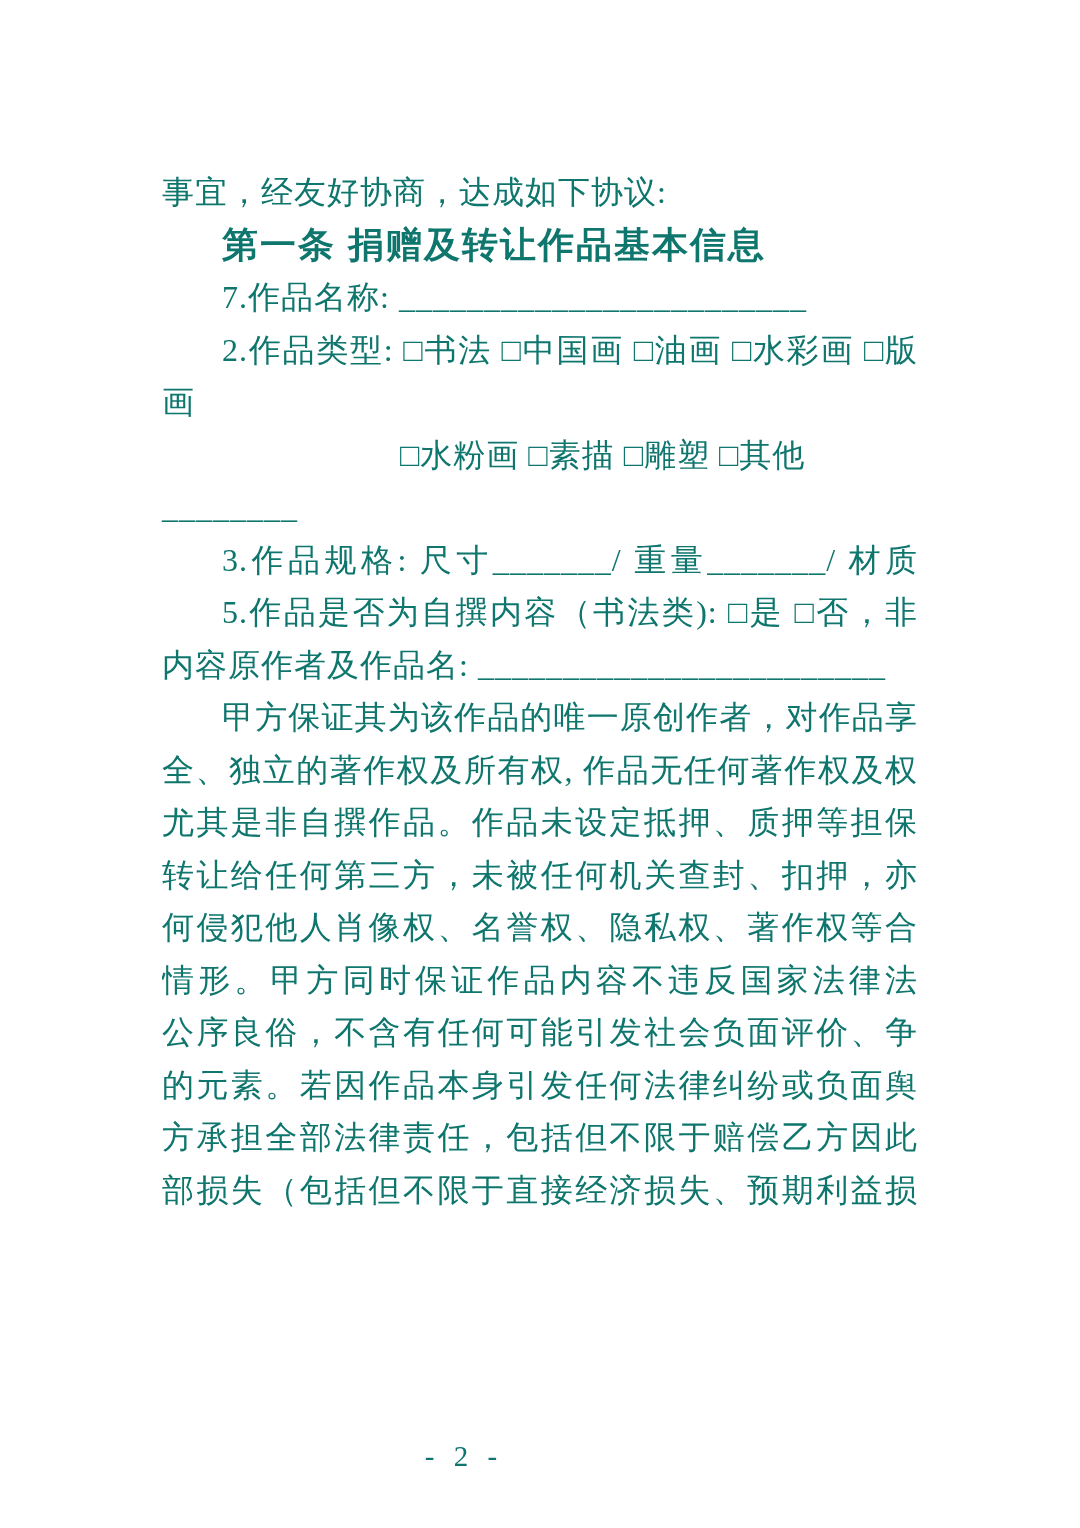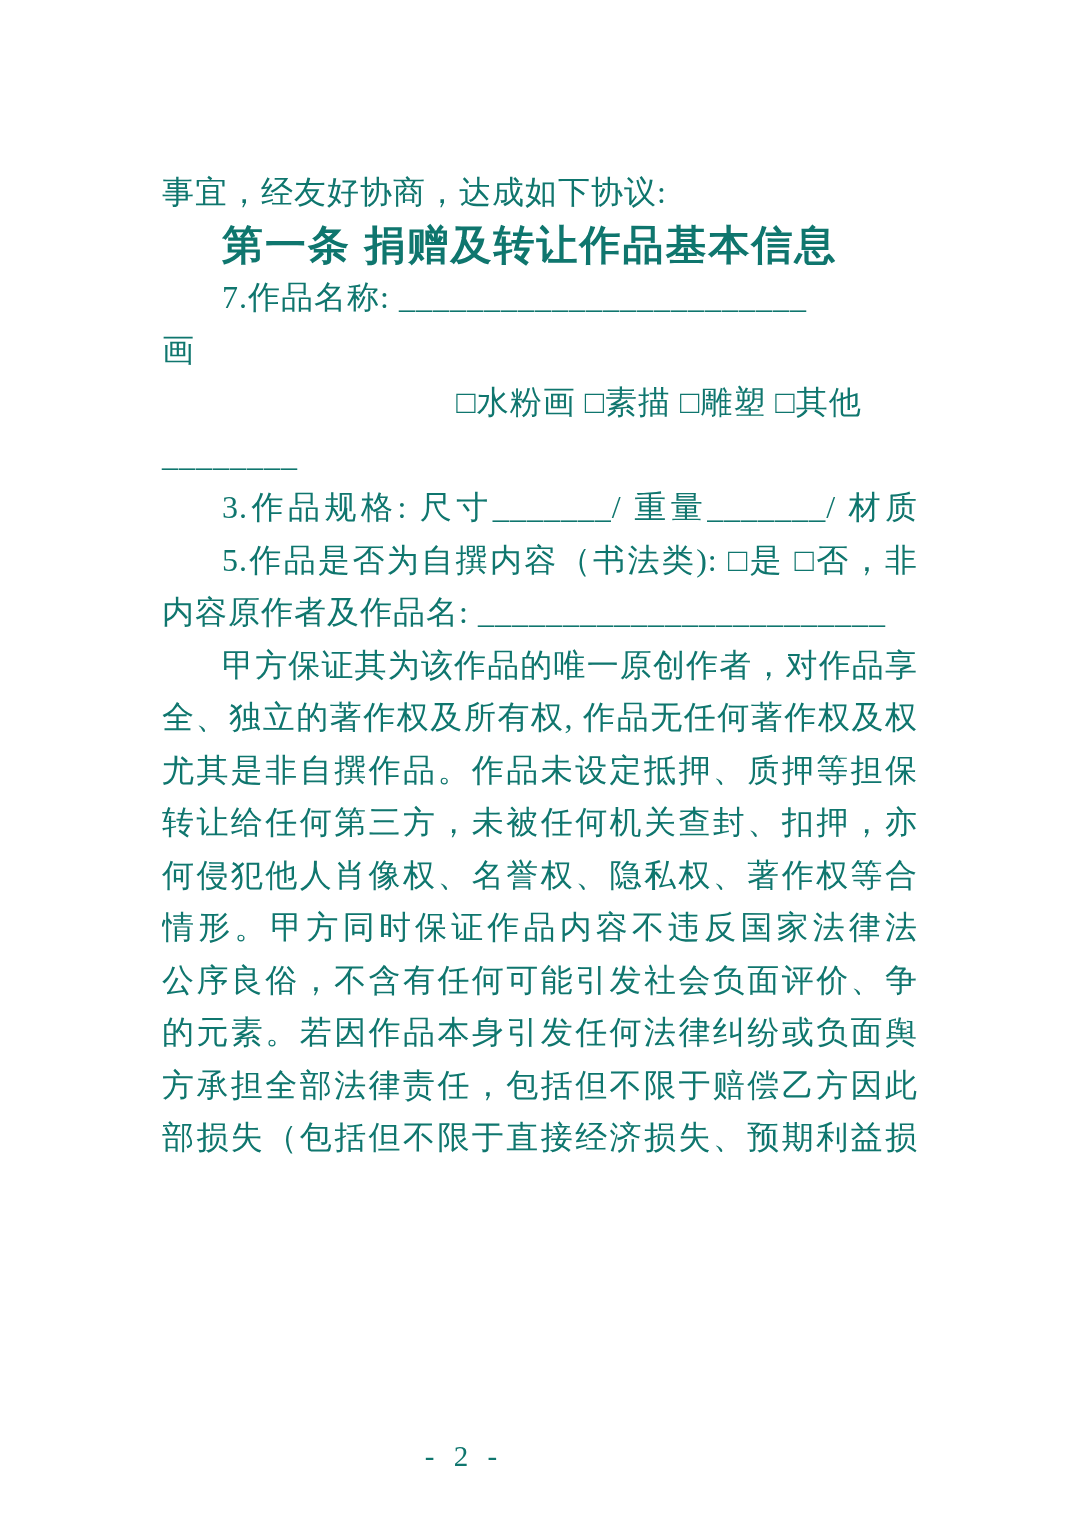--- a/index.html
+++ b/index.html
@@ -21,31 +21,31 @@
     width: 756px;
   }
   .ln {
     height: 52.5px;
     line-height: 52.5px;
     font-size: 32px;
     white-space: nowrap;
     letter-spacing: 1px;
   }
   .ind  { padding-left: 60px; }
-  .ind2 { padding-left: 238px; text-align: center; }
+  .ind2 { padding-left: 238px; }
   .fill {
     white-space: normal;
     text-align: justify;
     text-align-last: justify;
     overflow: hidden;
   }
   .heading {
     font-family: "Liberation Sans", "DejaVu Sans", sans-serif;
     font-weight: 700;
-    font-size: 41px;
+    font-size: 36px;
     letter-spacing: 2px;
   }
   .bold-unit { font-weight: 700; }
   .pagenum {
     position: absolute;
     left: 0;
     top: 1412px;
     width: 100%;
     text-align: center;
     font-size: 29px;
@@ -58,20 +58,21 @@
 
 <div class="page">
   <div class="content">
 
     <div class="ln">事宜，经友好协商，达成如下协议:</div>
 
     <div class="ln ind heading">第一条 捐赠及转让作品基本信息</div>
 
     <div class="ln ind">7.作品名称: ________________________</div>
 
+    <div class="ln ind fill">2.作品类型: □书法 □中国画 □油画 □水彩画 □版</div>
 
     <div class="ln">画</div>
 
     <div class="ln ind2">□水粉画 □素描 □雕塑 □其他</div>
 
     <div class="ln">________</div>
 
     <div class="ln ind fill">3.作品规格: 尺寸_______/ 重量_______/ 材质</div>
 
 

